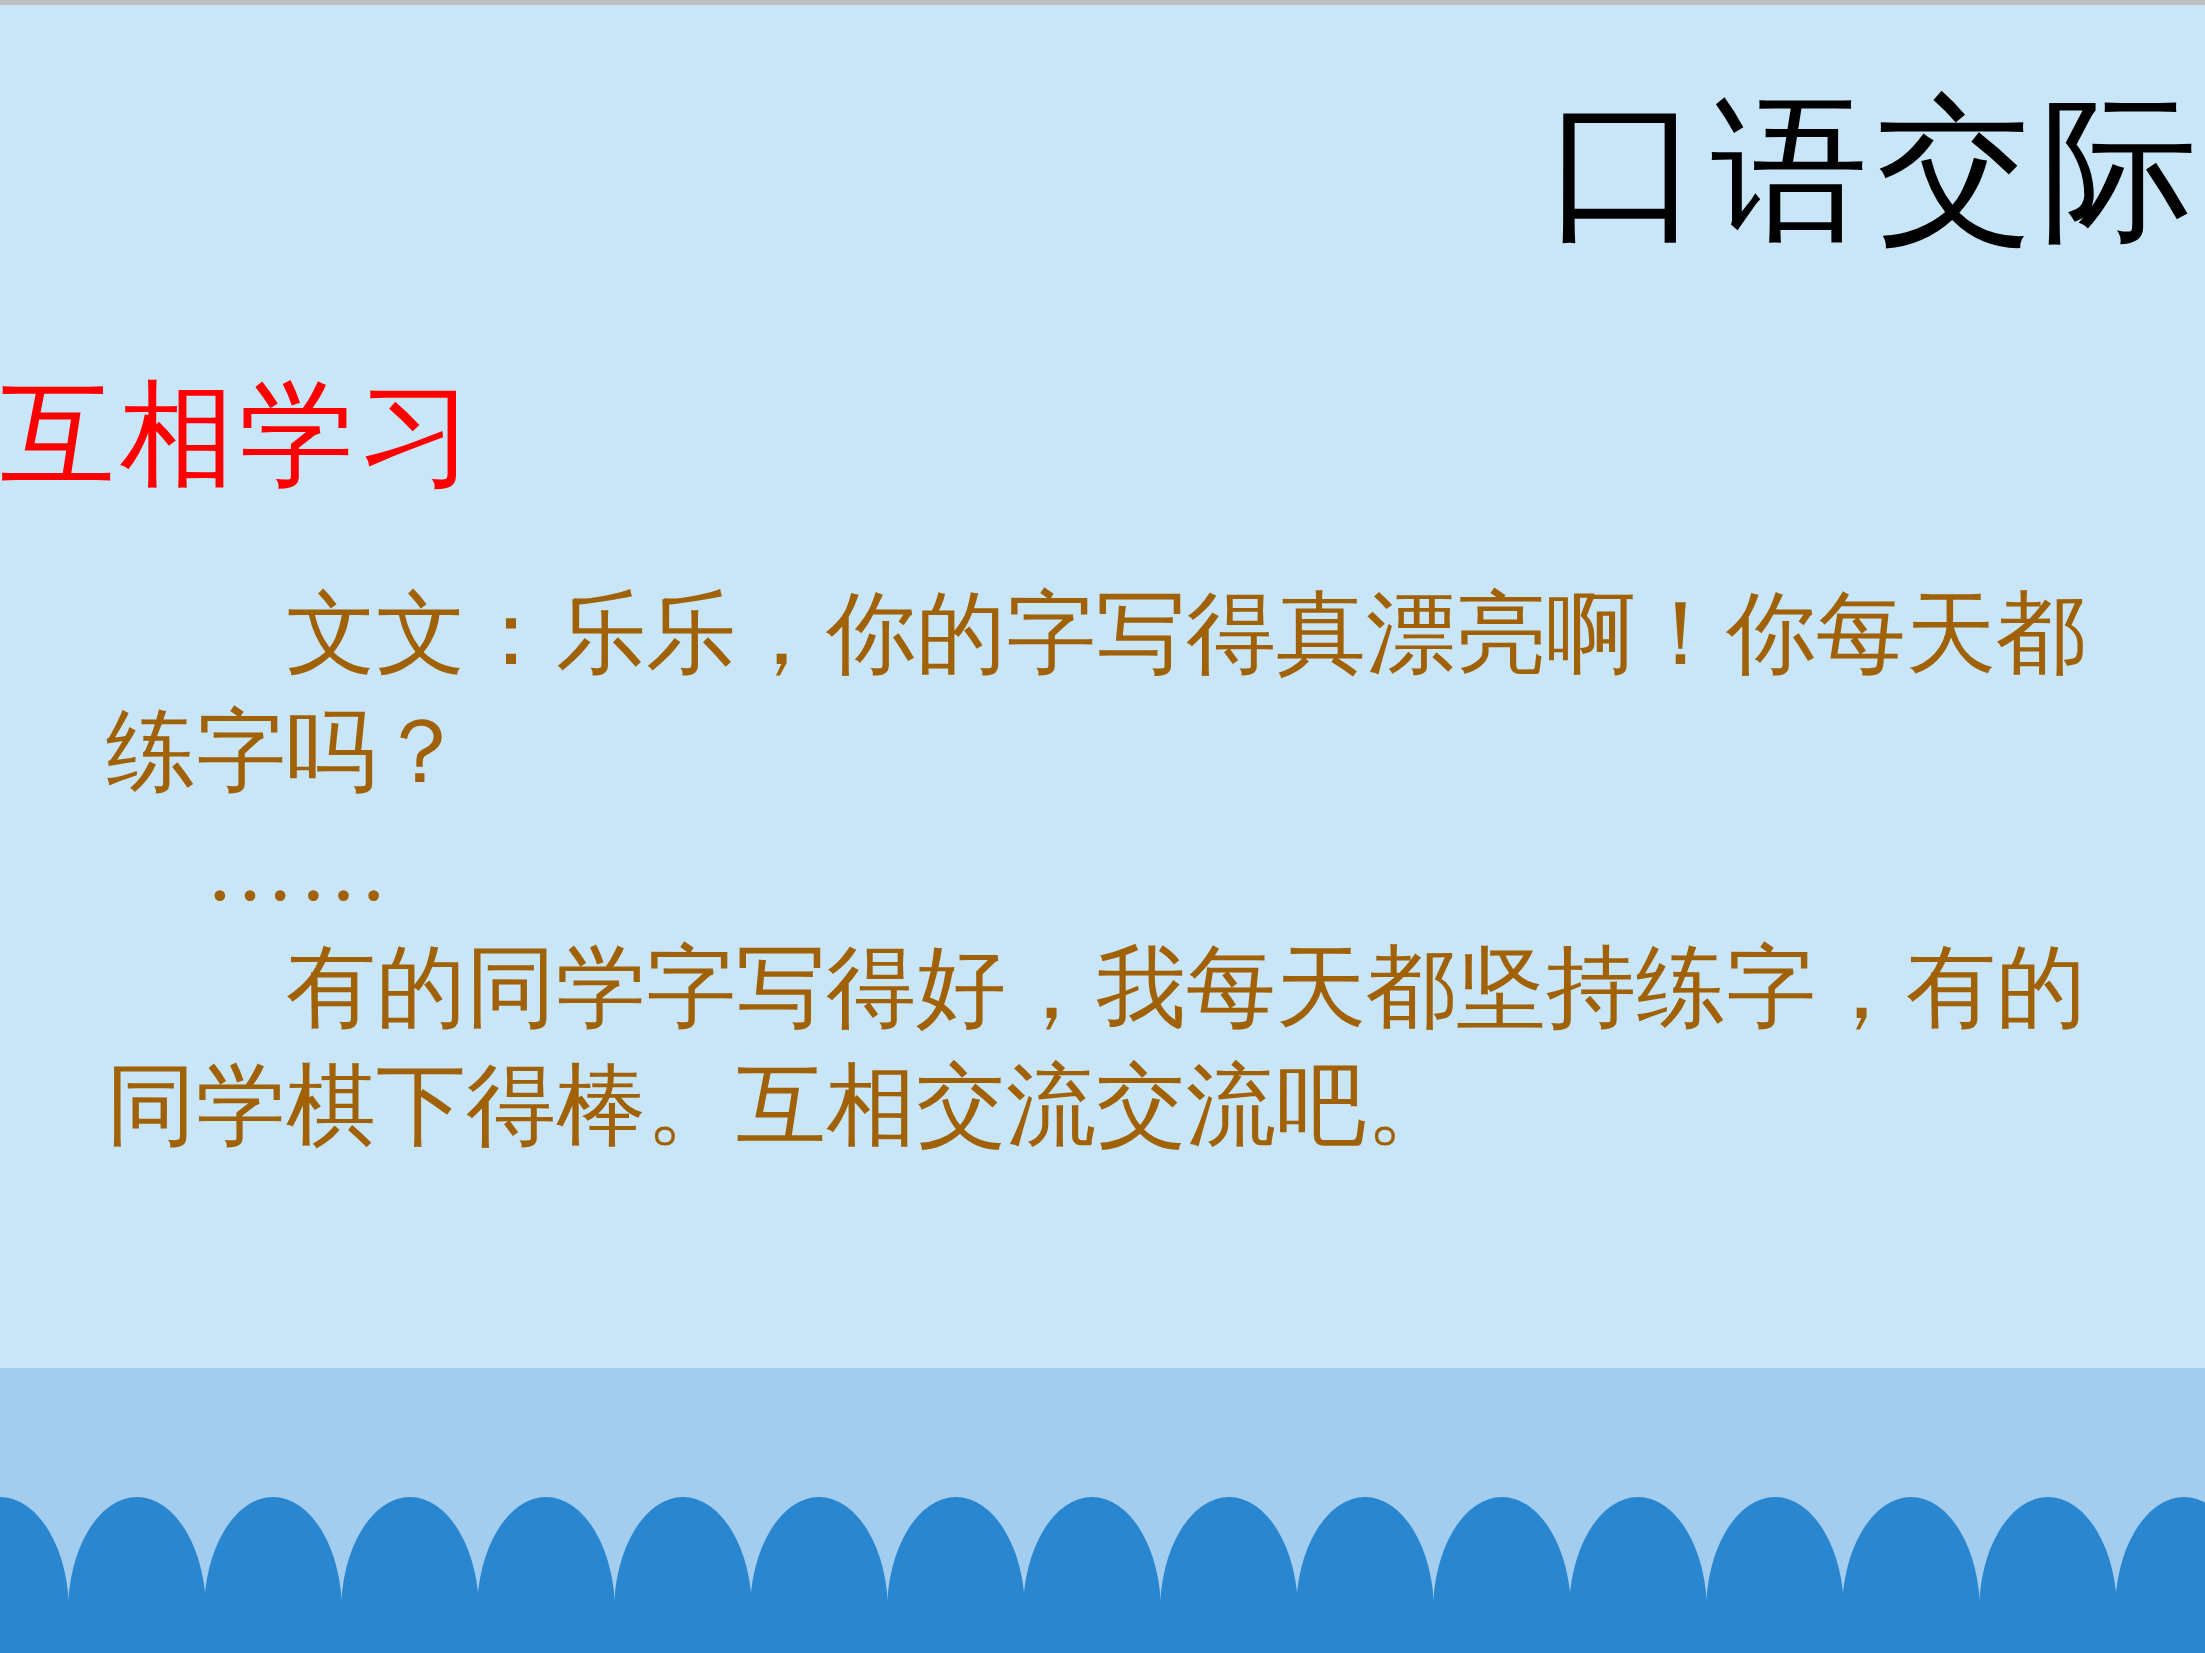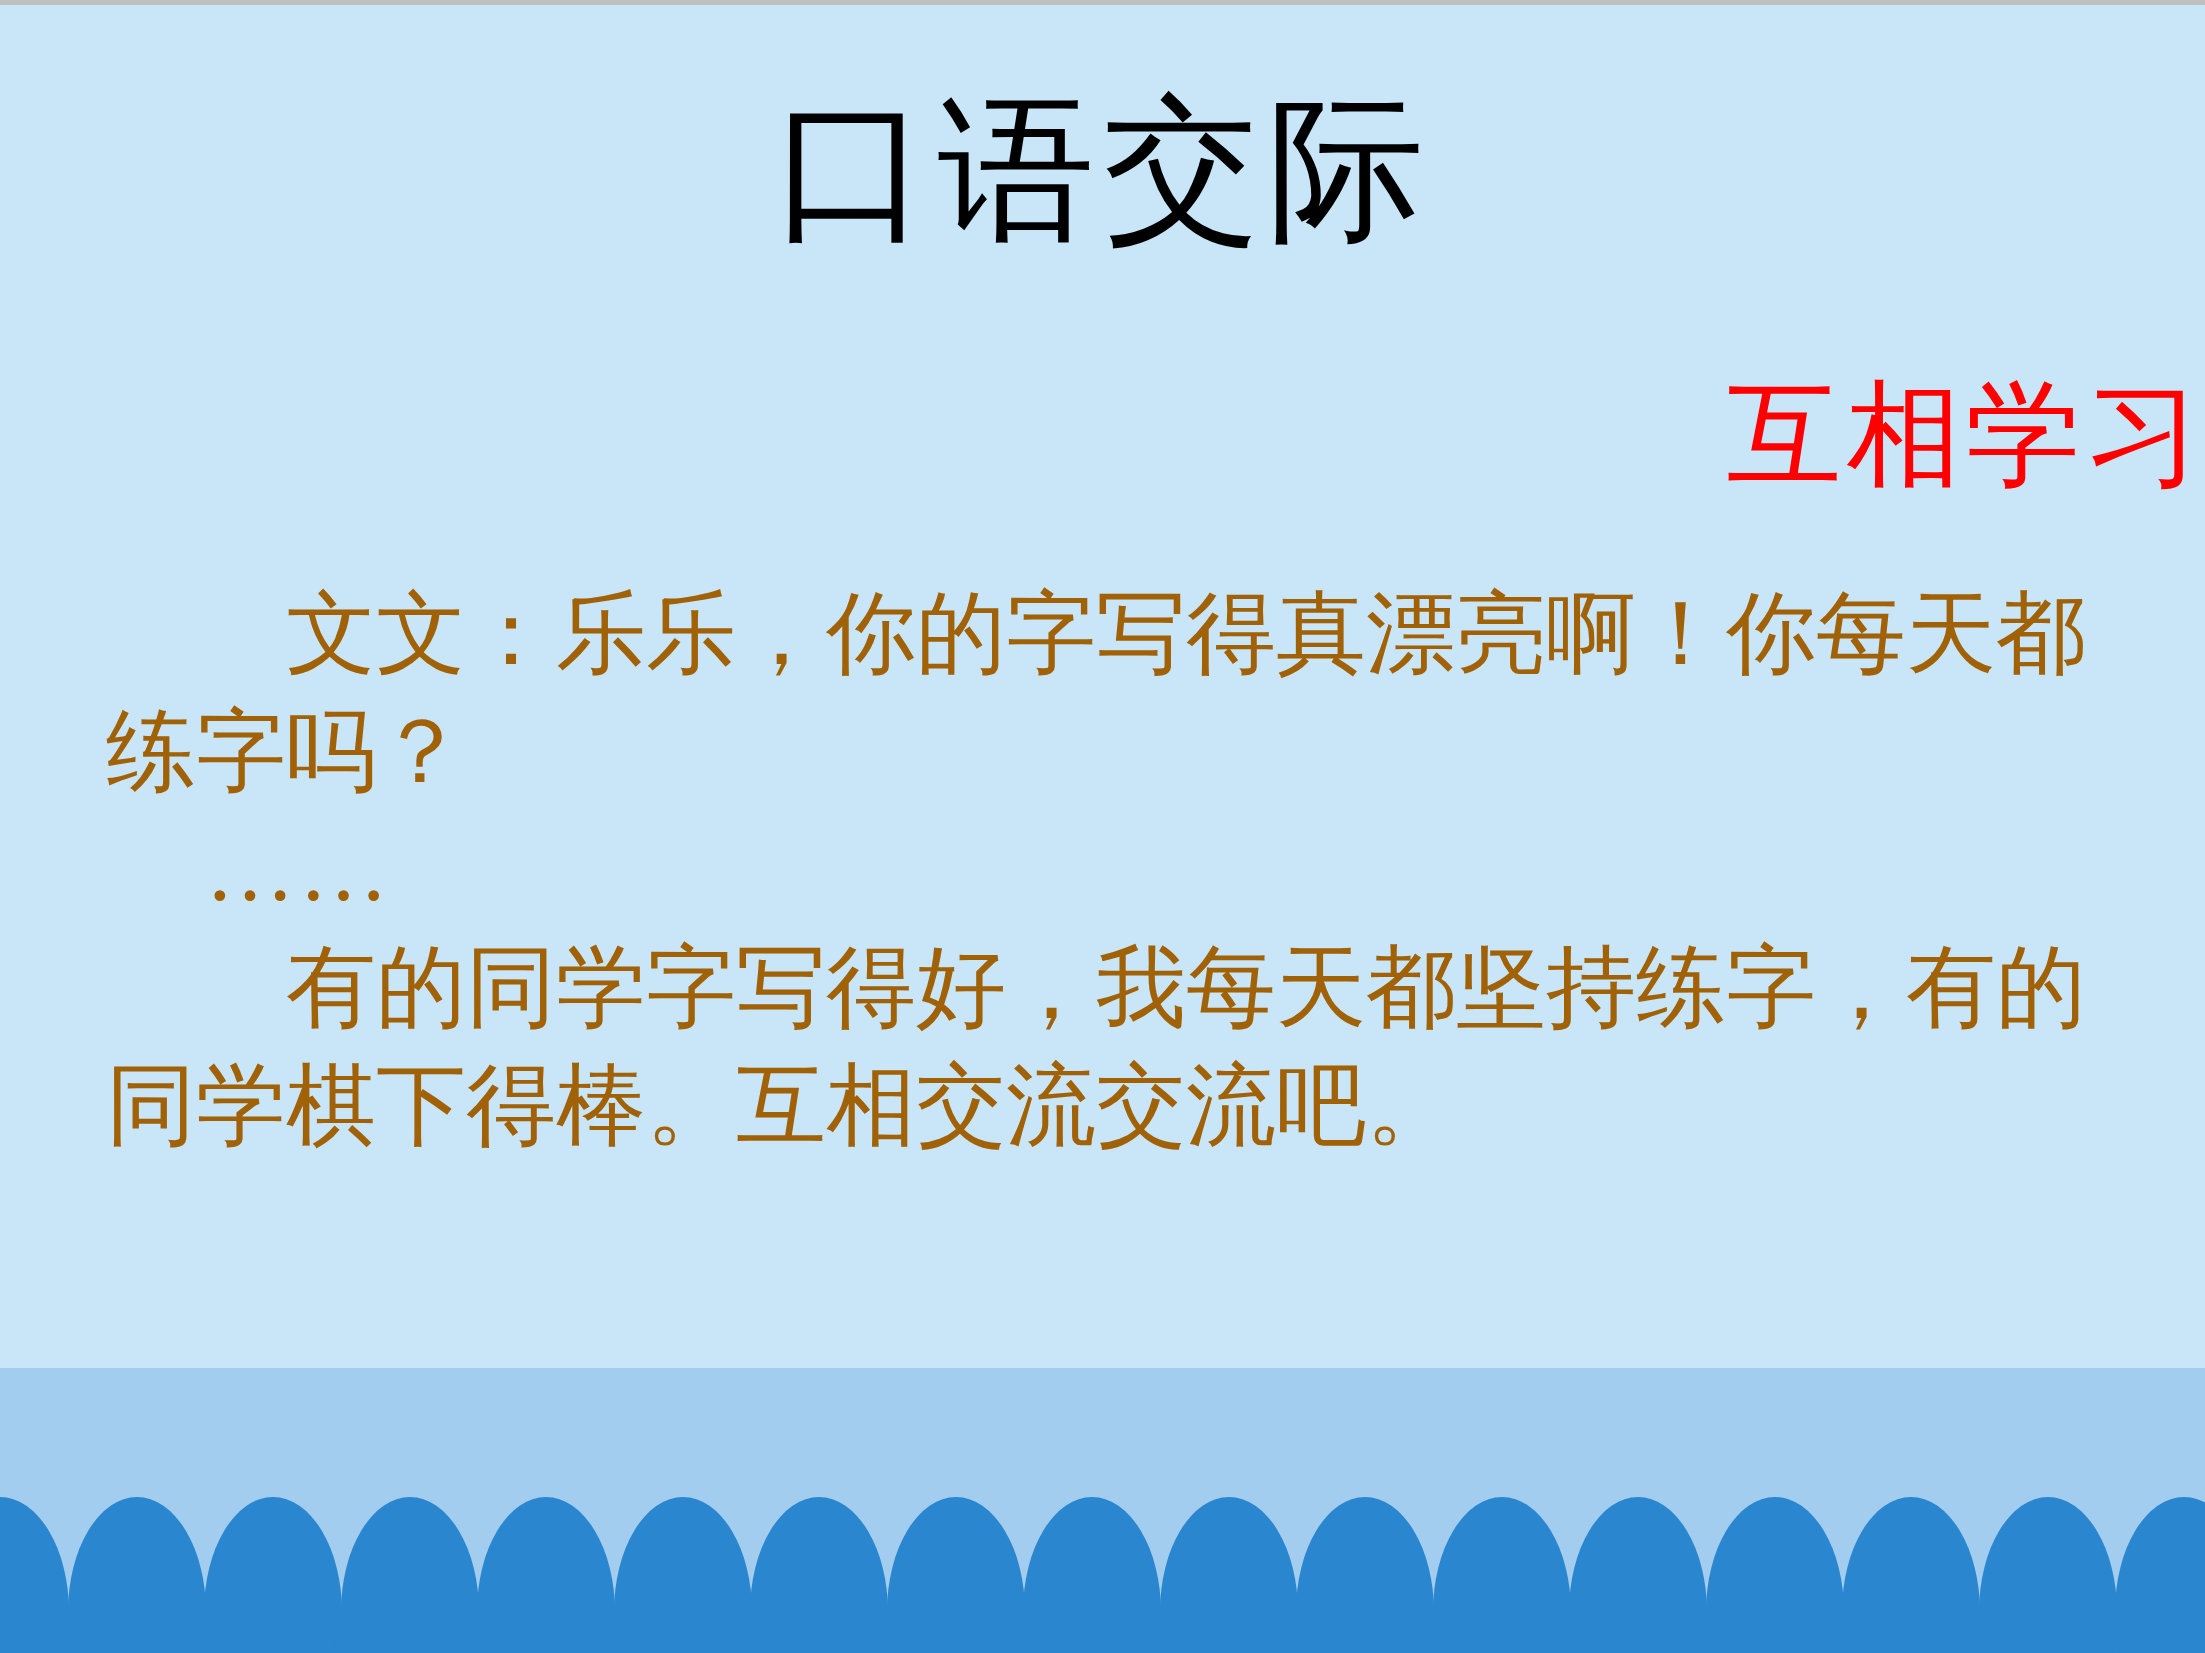--- a/index.html
+++ b/index.html
@@ -38,35 +38,35 @@
     left: 0;
     width: 2205px;
     height: 1363px;
   }
 
   #slide-title {
     position: absolute;
     top: 84px;
     left: 0;
     width: 2205px;
-    text-align: center;
+    text-align: right;
     color: #000000;
     font-size: 157px;
     line-height: 1.05;
     letter-spacing: 7.7px;
     font-weight: 400;
     white-space: nowrap;
   }
 
   #slide-subtitle {
     position: absolute;
     top: 371px;
     left: 0;
     width: 2205px;
-    text-align: right;
+    text-align: left;
     color: #ff0000;
     font-size: 115px;
     line-height: 1.05;
     letter-spacing: 4.6px;
     font-weight: 400;
     white-space: nowrap;
   }
 
   #body-block {
     position: absolute;

